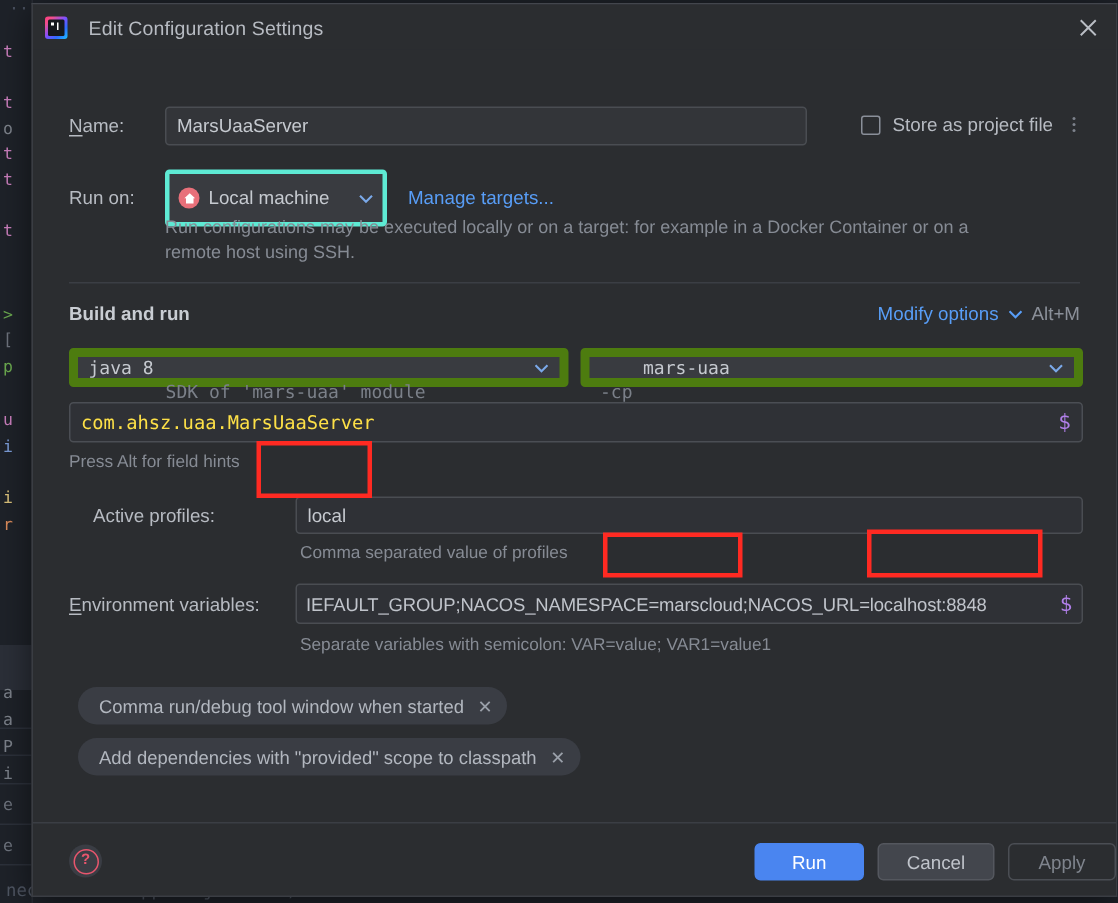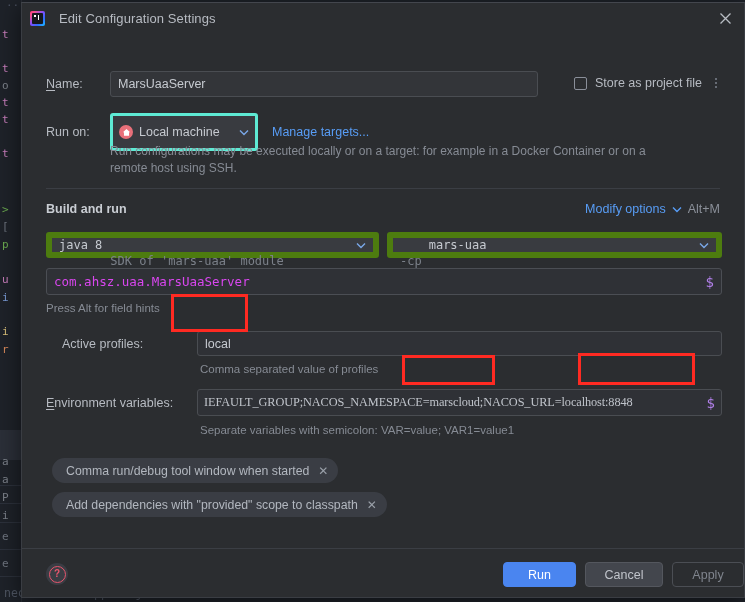--- a/index.html
+++ b/index.html
@@ -274,21 +274,21 @@
     box-sizing: border-box;
     background: #2f3136;
     border: 1px solid #4b4e54;
     border-radius: 3px;
     display: flex; align-items: center;
     padding: 0 7px;
   }
   .mainclass-text {
     font-family: "DejaVu Sans Mono", monospace;
     font-size: 12.5px;
-    color: #d946ef;
+    color: #fde047;
     flex: 1;
   }
   .dollar {
     color: #b07fe8;
     font-family: "DejaVu Sans Mono", monospace;
     font-size: 14px;
     cursor: pointer;
   }
 
   .press-alt {
@@ -328,21 +328,21 @@
     width: 525px; height: 27px;
     box-sizing: border-box;
     background: #2f3136;
     border: 1px solid #4a4d52;
     border-radius: 3px;
     display: flex; align-items: center;
     padding: 0 6px;
     overflow: hidden;
   }
   .env-text {
-    font-family: Liberation Serif, serif;
+    font-family: Liberation Sans, sans-serif;
     font-size: 12.3px;
     color: #c0c4cb;
     white-space: pre;
     flex: 1;
     overflow: hidden;
     letter-spacing: -0.1px;
   }
   .env-sub {
     position: absolute; left: 178px; top: 391px;
     color: #868b94; font-size: 11.5px;

